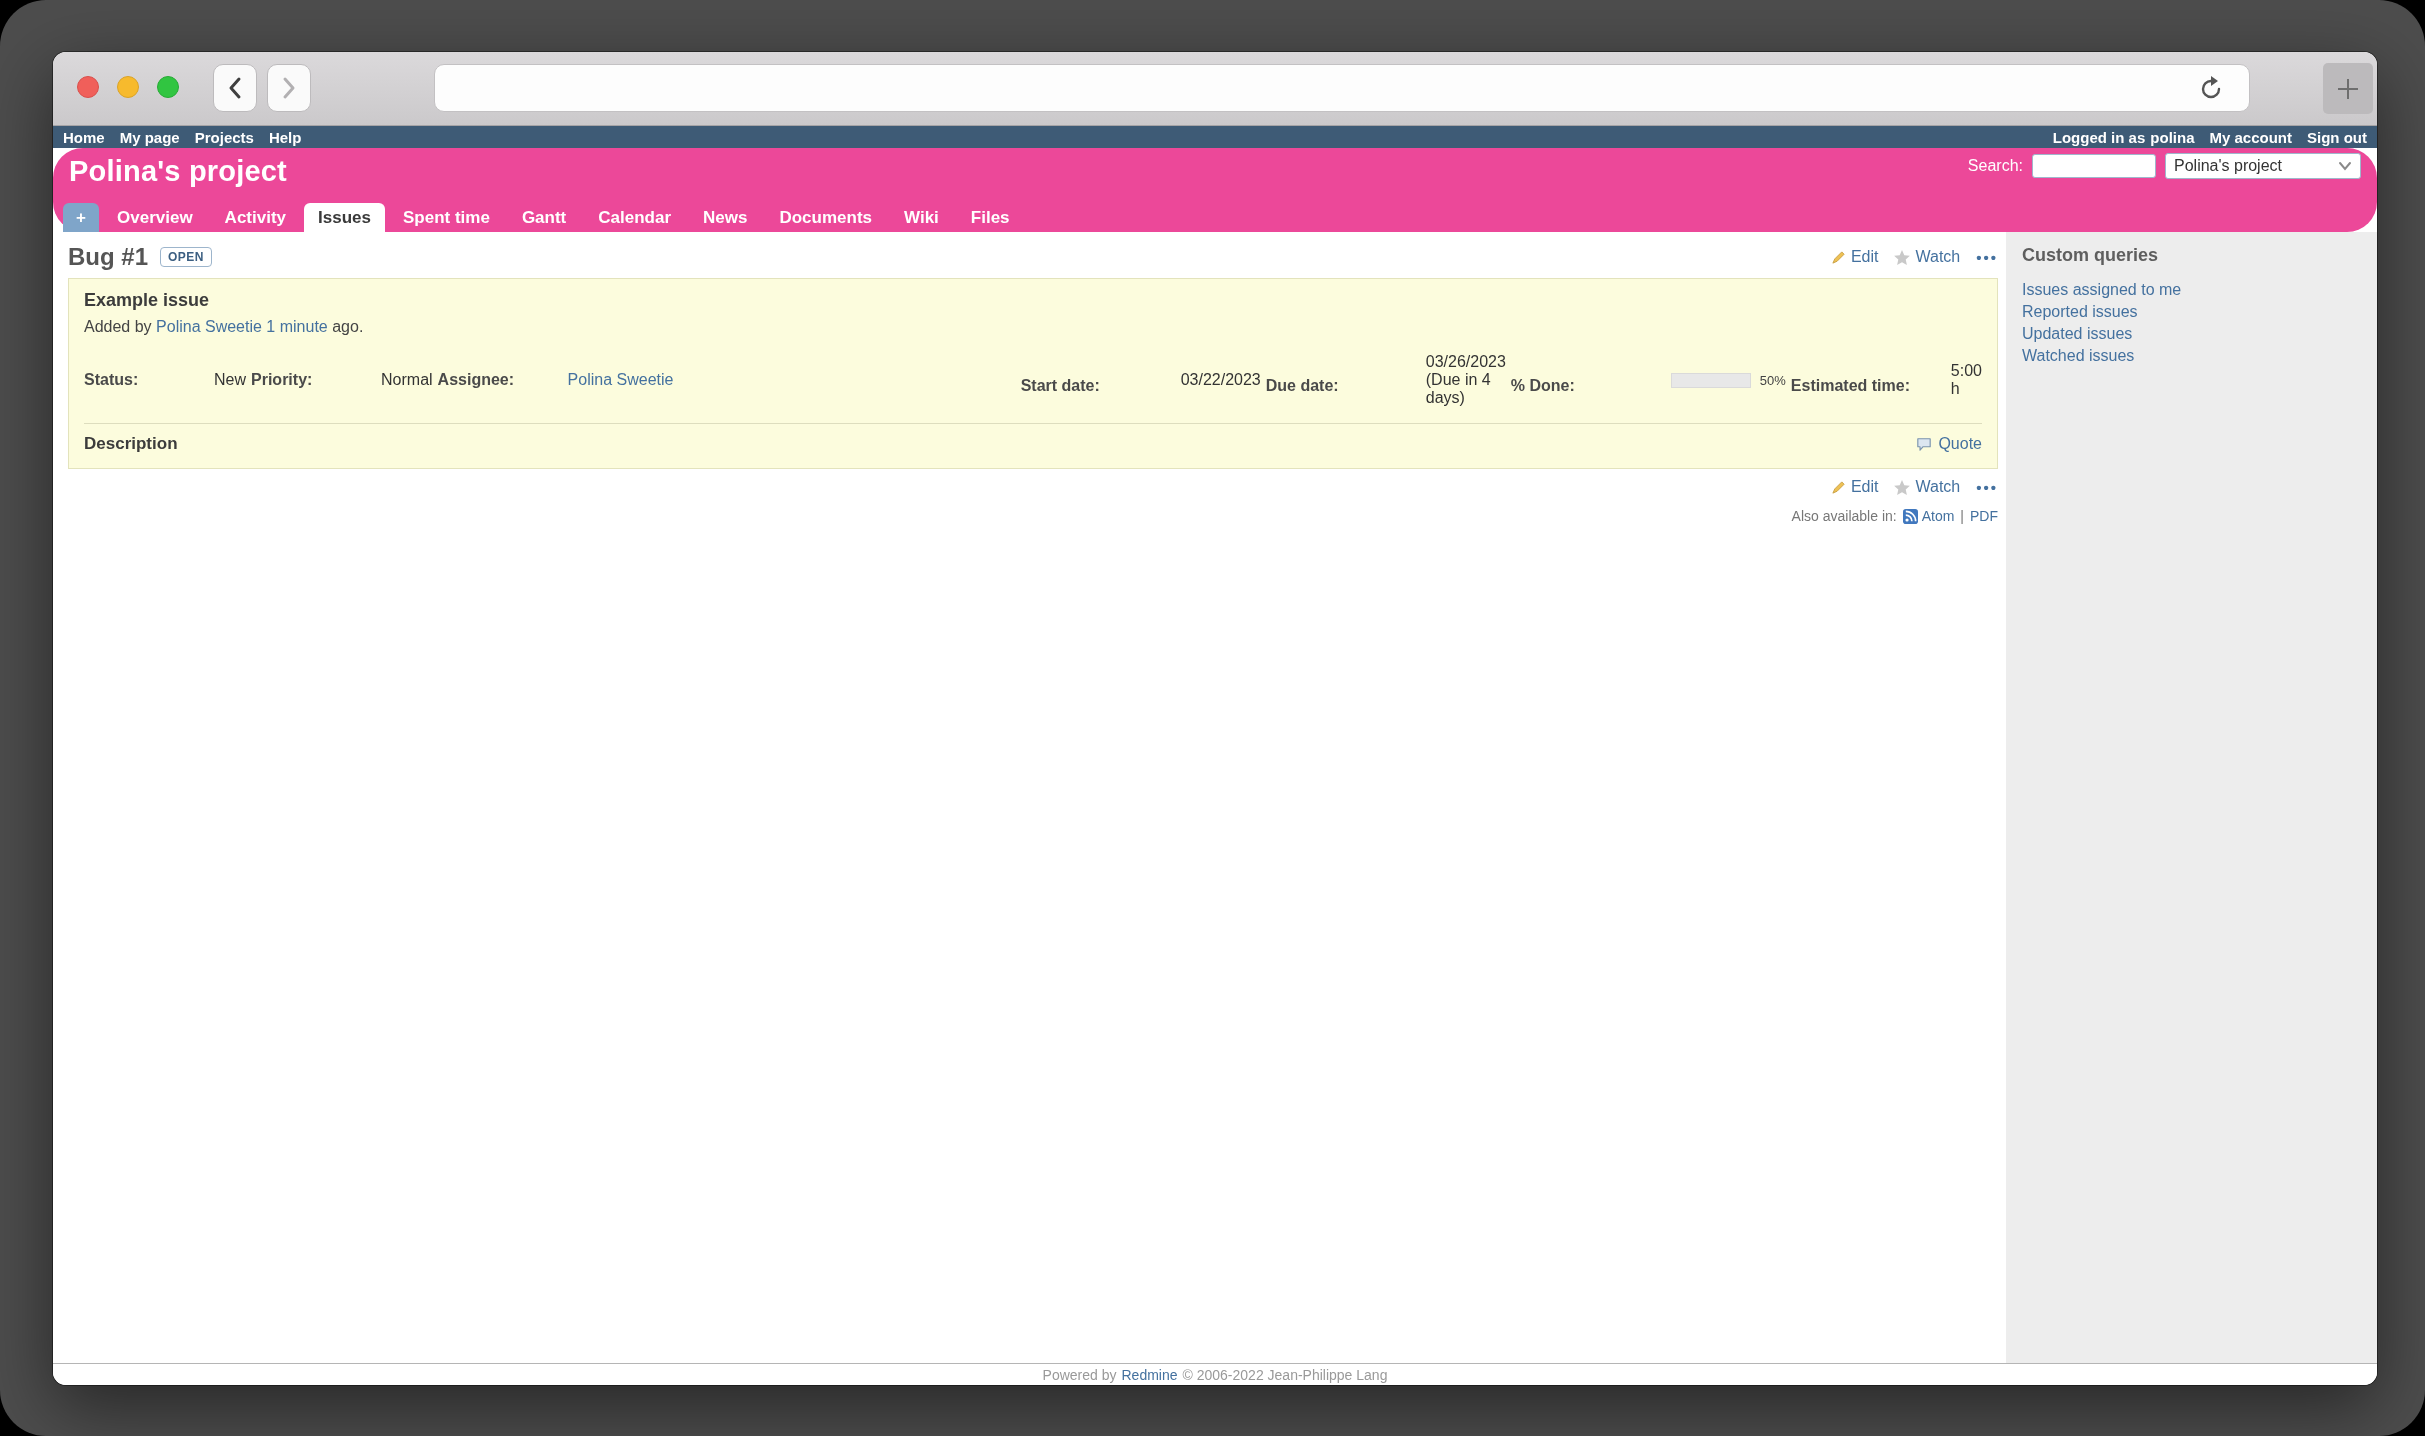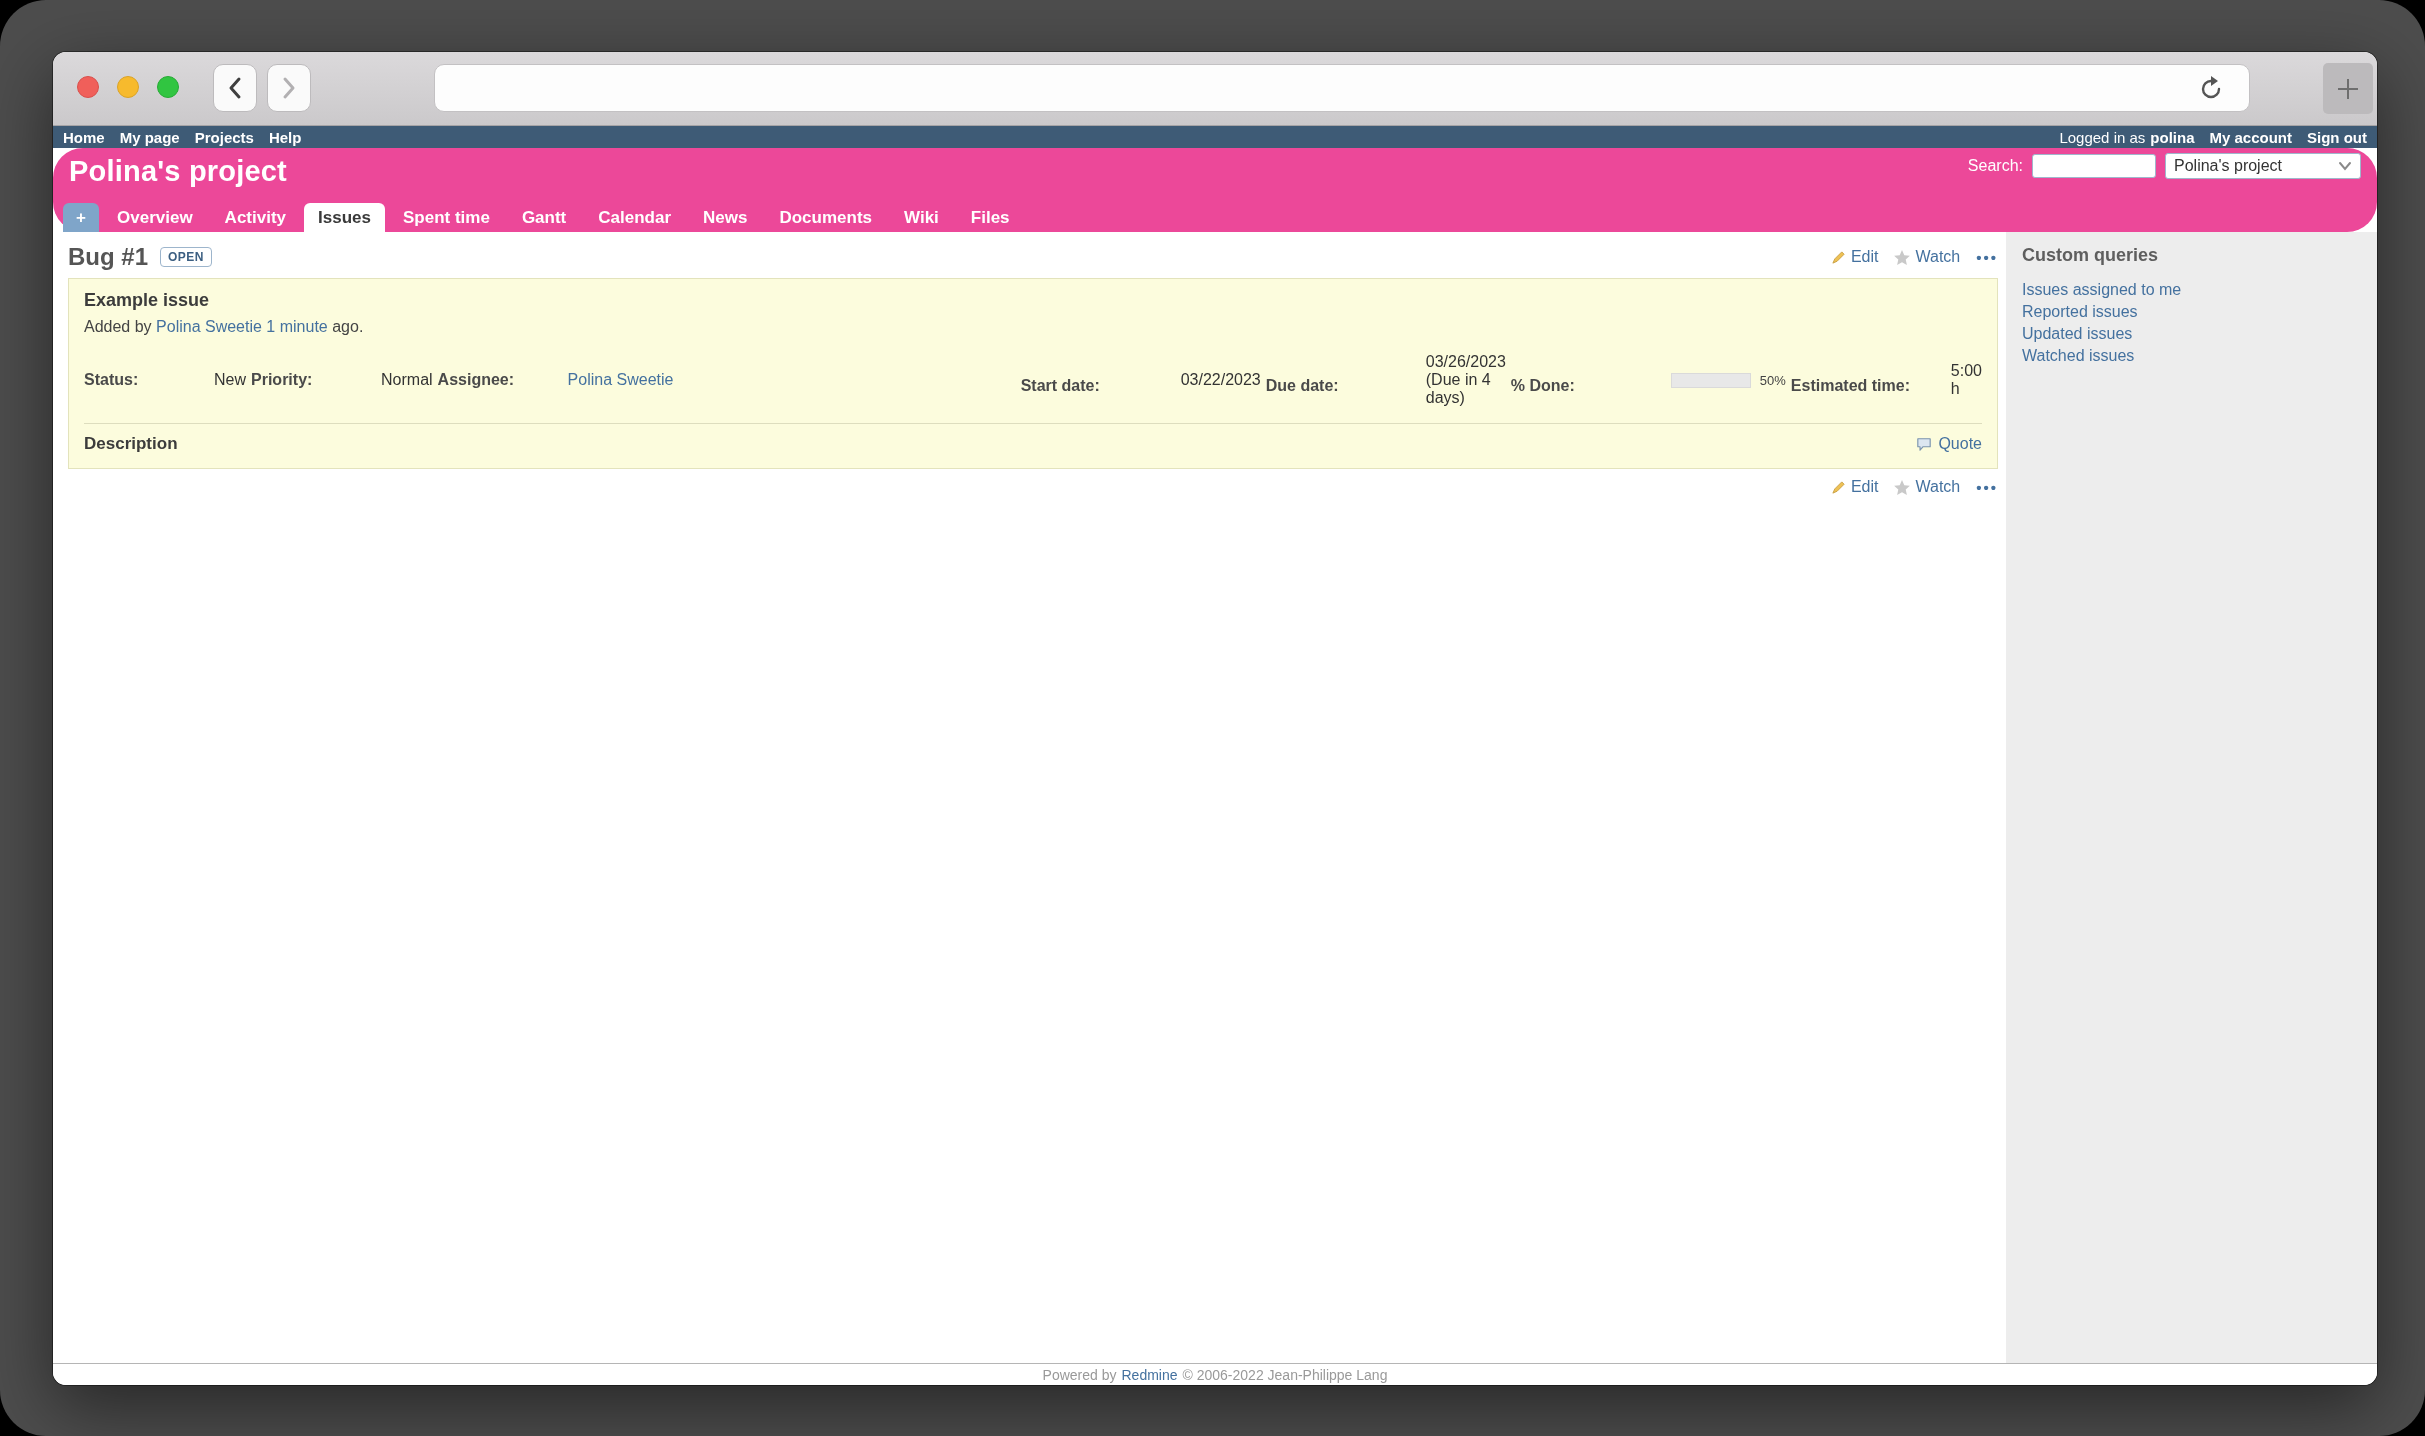--- a/index.html
+++ b/index.html
@@ -29,21 +29,21 @@
   .plusbtn { position:absolute; left:2270px; top:11px; width:50px; height:51px;
              background:#bcbabc; border-radius:5px; display:flex; align-items:center;
              justify-content:center; }
 
   
   .topmenu { height:22px; flex:0 0 22px; background:#3e5b76; color:#fff;
              display:flex; align-items:center; justify-content:space-between;
              padding:0 10px; font-size:15px; }
   .topmenu .grp { display:flex; align-items:center; gap:15px;text-align:center; }
   .topmenu a { color:#fff; font-weight:bold; text-decoration:none; cursor:pointer; }
-  .topmenu .plain { font-weight:normal; }
+  .topmenu .plain { font-weight:bold; }
 
   
   .header { height:84px; flex:0 0 84px; background:#ec4899; position:relative;border-radius:30px; }
   .header h1 { position:absolute; left:16px; top:7px; color:#fff; font-size:29px;
                font-weight:bold; letter-spacing:.2px; }
   .searchrow { position:absolute; right:16px; top:5px; display:flex;
                align-items:center; gap:9px; }
   .searchrow label { color:#fff; font-size:16px; }
   .searchrow input { width:124px; height:24px; border:1px solid #9fb6cc; border-radius:3px;
                      background:#fff; font-size:15px; padding:0 6px; outline:none; }
@@ -282,20 +282,36 @@
         </a>
         <a>
           <svg width="16" height="15" viewBox="0 0 20 19">
               <polygon points="10,0 12.9,6.6 20,7.3 14.7,12 16.2,19 10,15.4 3.8,19 5.3,12 0,7.3 7.1,6.6" fill="#c9c9c9"></polygon>
             </svg>
           <span>Watch</span>
         </a>
         <span class="dots">•••</span>
       </div>
 
+      <div class="formats">
+        <span>Also available in:</span>
+        <a>
+          <svg width="15" height="15" viewBox="0 0 16 16">
+            <rect width="16" height="16" rx="3" fill="#4178be"></rect>
+            <circle cx="4.3" cy="11.7" r="1.7" fill="#fff"></circle>
+            <path d="M3 6.5 A6.5 6.5 0 0 1 9.5 13" fill="none" stroke="#fff" stroke-width="1.8"></path>
+            <path d="M3 2.5 A10.5 10.5 0 0 1 13.5 13" fill="none" stroke="#fff" stroke-width="1.8"></path>
+          </svg>
+          <span>Atom</span>
+        </a>
+        <span>|</span>
+        <a>
+            <span>PDF</span>
+          </a>
+      </div>
     </div>
 
     <div class="sidebar">
       <h3>Custom queries</h3>
       <a>Issues assigned to me</a>
       <a>Reported issues</a>
       <a>Updated issues</a>
       <a>Watched issues</a>
     </div>
   </div>

